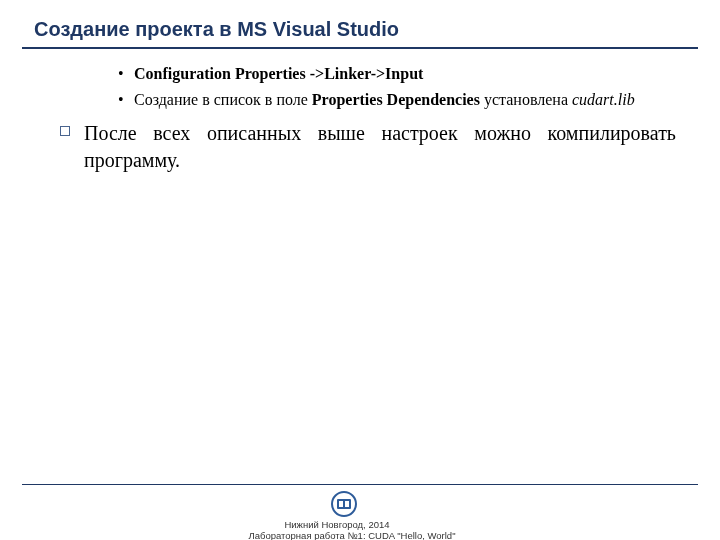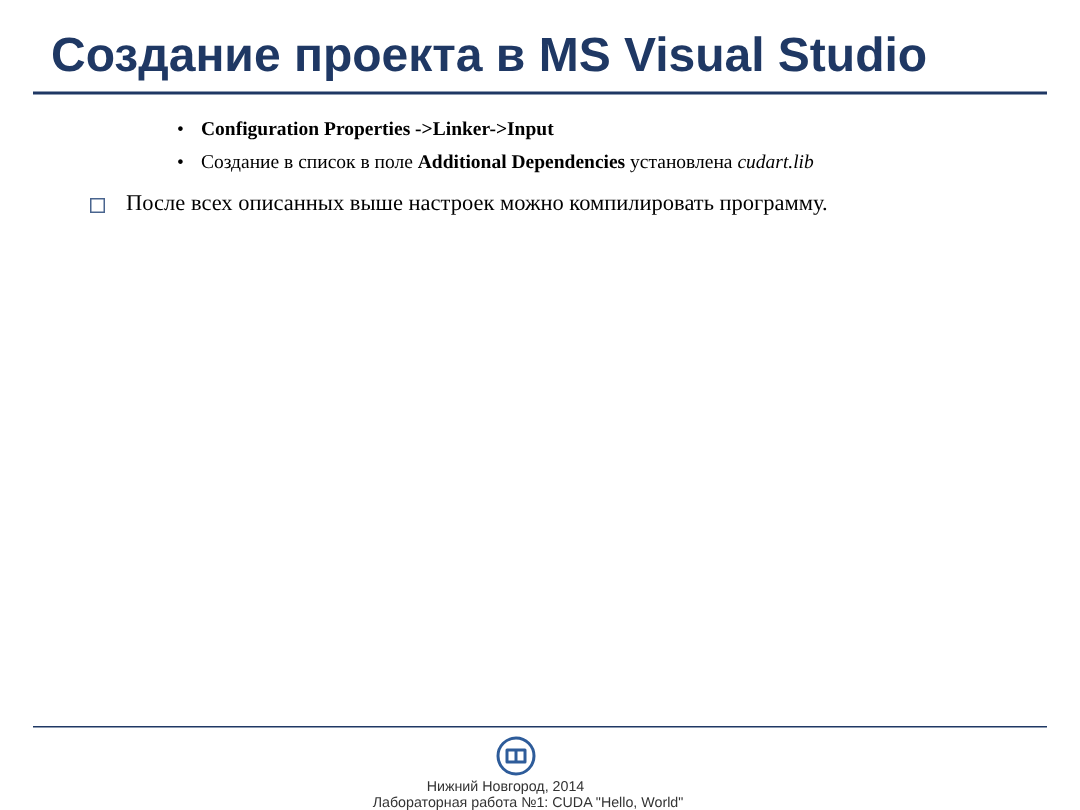--- a/index.html
+++ b/index.html
@@ -8,56 +8,56 @@
     width: 720px;
     height: 540px;
     font-family: "Times New Roman", serif;
     background: #fff;
     color: #000;
     position: relative;
     overflow: hidden;
   }
   .title {
     font-family: Arial, sans-serif;
-    font-size: 32px;
+    font-size: 20px;
     font-weight: bold;
     color: #1F3864;
     padding: 18px 0 6px 34px;
   }
   .title-rule {
     border: none;
     border-top: 2px solid #1F3864;
     margin: 0 22px 14px 22px;
   }
   .content {
     padding: 0 44px 0 44px;
   }
   .sub-list {
     margin: 12px 0 10px 0;
     padding-left: 90px;
-    font-size: 13px;
+    font-size: 16px;
     line-height: 1.35;
   }
   .sub-list li {
     list-style: none;
     position: relative;
     margin-bottom: 4px;
   }
   .sub-list li::before {
     content: "•";
     position: absolute;
     left: -16px;
     top: 0;
   }
   .sub-list .bold { font-weight: bold; }
   .sub-list .ital { font-style: italic; }
   .main-list {
     margin: 6px 0 0 0;
     padding-left: 40px;
-    font-size: 15px;
+    font-size: 20px;
     line-height: 1.35;
   }
   .main-list li {
     list-style: none;
     position: relative;
     margin-bottom: 10px;
     text-align: justify;
   }
   .main-list li::before {
     content: "";
@@ -103,21 +103,21 @@
 
 <div class="title">Создание проекта в MS Visual Studio</div>
 <hr class="title-rule">
 
 <div class="content">
   <ul class="sub-list">
     <li>
       <span class="bold">Configuration Properties -&gt;Linker-&gt;Input</span>
     </li>
     <li>
-      <span>Создание в список в поле </span><span class="bold">Additional Dependencies</span><span> установлена </span><span class="ital">cudart.lib</span>
+      <span>Создание в список в поле </span><span class="bold">Properties Dependencies</span><span> установлена </span><span class="ital">cudart.lib</span>
     </li>
   </ul>
 
   <ul class="main-list">
     <li>После всех описанных выше настроек можно компилировать программу.</li>
   </ul>
 </div>
 
 <div class="footer">
   <hr class="footer-rule">

